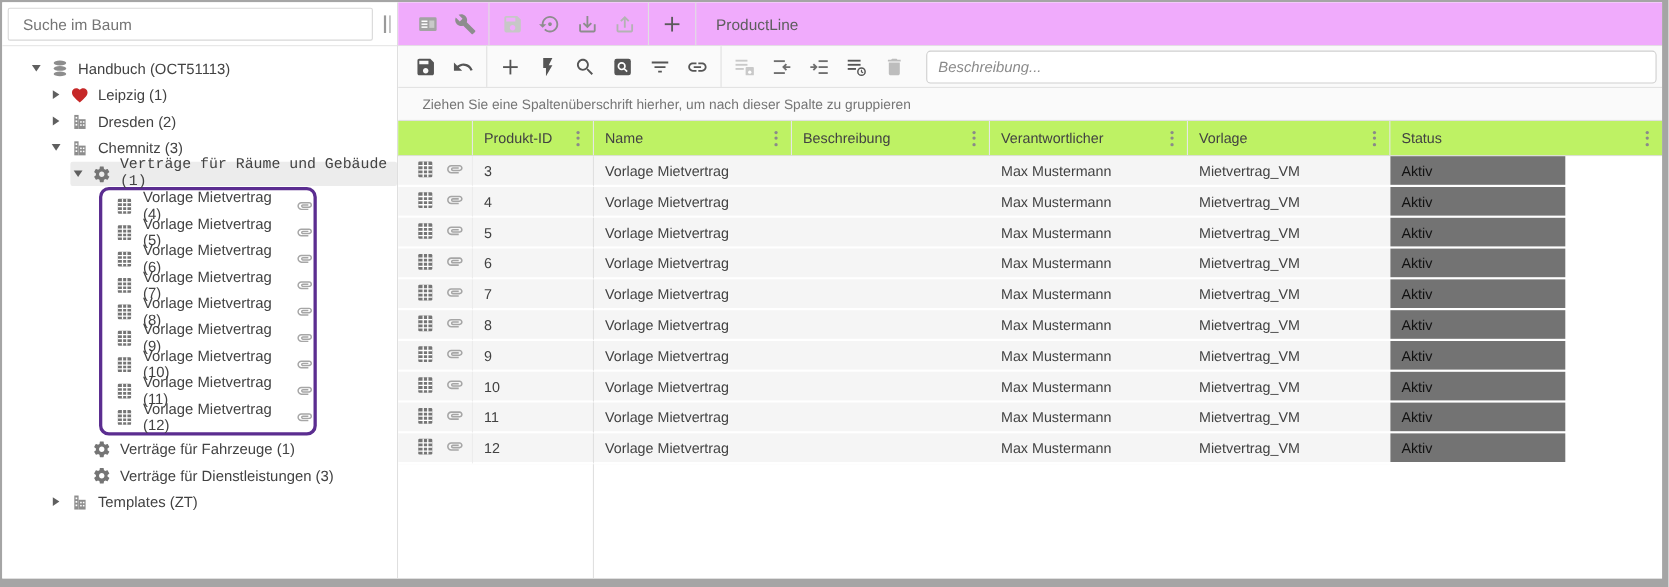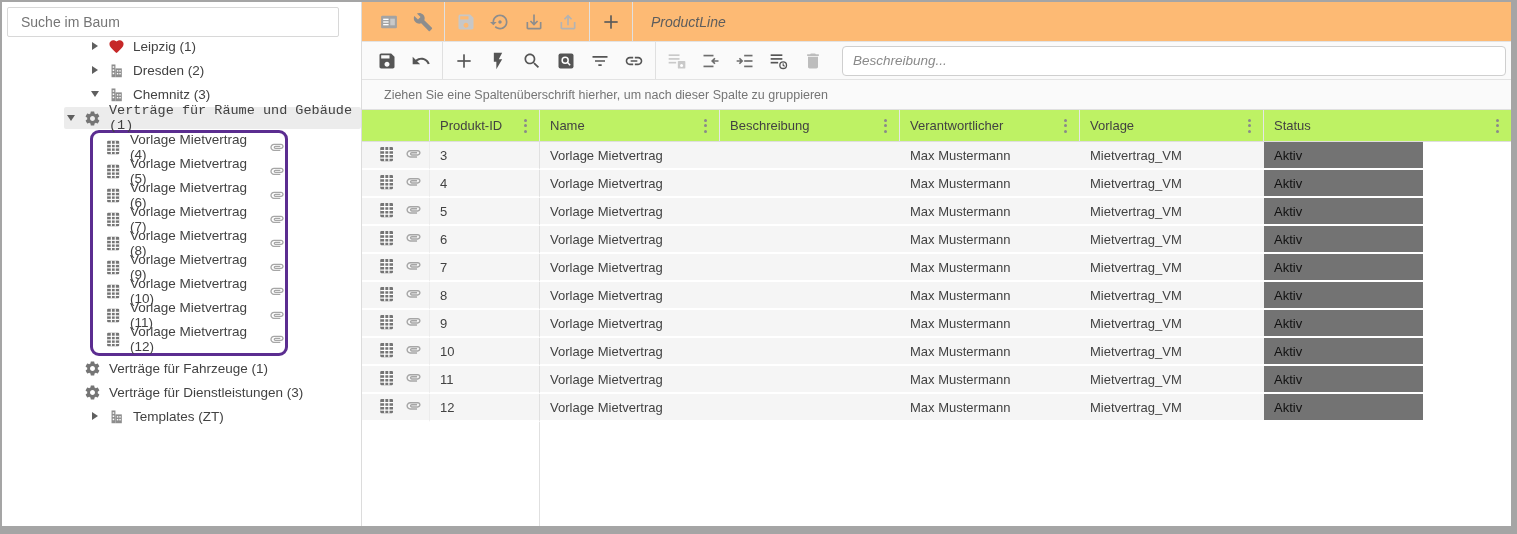--- a/index.html
+++ b/index.html
@@ -1,46 +1,46 @@
 <!DOCTYPE html>
 <html><head>
 <meta charset="utf-8">
 <style>
   * { box-sizing: border-box; margin: 0; padding: 0; }
   html,body { width:1517px; height:534px; }
   body { font-family:"Liberation Sans", sans-serif; background:#fff; }
   .window { width:1517px; height:534px; border:2px solid #a5a5a5; border-right-width:6px; border-bottom-width:8px; display:flex; overflow:hidden; background:#fff; }
 
   
-  .sidebar { width:360px; min-width:360px; border-right:1px solid #dcdcdc; display:flex; flex-direction:row; background:#fff; }
+  .sidebar { width:360px; min-width:360px; border-right:1px solid #dcdcdc; display:flex; flex-direction:column; background:#fff; }
   .search-row { height:40px; border-bottom:1px solid #e6e6e6; position:relative; }
   .search-box { position:absolute; left:5px; top:5px; width:332px; height:30px; border:1px solid #d8d8d8; border-radius:2px; background:#fff; display:flex; align-items:center; padding-left:13px; }
   .search-placeholder { color:#757575; font-size:14px; }
   .splitter { position:absolute; right:4px; top:12px; width:8px; height:16px; display:flex; gap:3px; }
   .splitter i { width:1.5px; height:16px; background:#9a9a9a; display:block; }
 
   .tree { padding-top:8px; overflow:hidden; flex:1; }
   .titem { height:24px; display:flex; align-items:center; font-size:13.5px; color:#424242; cursor:default; }
   .titem .inner { display:flex; align-items:center; height:22px; padding:0 8px 0 0;font-family:Liberation Mono, monospace; }
   .inner.sel { background:#ececec; border-radius:2px; }
-  .lvl0 { padding-left:24px; } .lvl1 { padding-left:42px;margin-left:44px; } .lvl2 { padding-left:62px; }
+  .lvl0 { padding-left:24px; } .lvl1 { padding-left:42px; } .lvl2 { padding-left:62px; }
   .exp { width:14px; min-width:14px; display:inline-flex; justify-content:center; }
   .exp.down::before { content:""; border-left:4.5px solid transparent; border-right:4.5px solid transparent; border-top:6px solid #5f5f5f; }
   .exp.right::before { content:""; border-top:4.5px solid transparent; border-bottom:4.5px solid transparent; border-left:6px solid #5f5f5f; }
   .ticon { width:17px; min-width:17px; height:17px; margin:0 8px 0 6px; display:inline-flex; }
   .ticon svg { width:17px; height:17px; }
   .tclip { margin-left:6px; display:inline-flex; }
   .tclip svg { width:16px; height:16px; }
 
   .purple-box { margin-left:88px; width:198px; border:3.5px solid #5b2d90; border-radius:9px; padding:2px 0 2px 3px; }
   .purple-box .titem { padding-left:3px; }
 
   
   .main { flex:1; display:flex; flex-direction:column; background:#fff; min-width:0; }
-  .toolbar1 { height:40px; min-height:40px; background:#fdba74; border-bottom:1px solid #e3e3e3; display:flex; align-items:center; padding-left:10px;font-style:italic; }
+  .toolbar1 { height:40px; min-height:40px; background:#f0abfc; border-bottom:1px solid #e3e3e3; display:flex; align-items:center; padding-left:10px; }
   .toolbar2 { height:38px; min-height:38px; background:#fafafa; border-bottom:1px solid #e3e3e3; display:flex; align-items:center; padding-left:8px; }
   .tbtn { width:34px; height:30px; display:inline-flex; align-items:center; justify-content:center; }
   .tbtn svg { width:20px; height:20px; }
   .vsep { width:1px; height:100%; background:#e0e0e0; margin:0 4px; align-self:stretch; }
   .tab-label { font-size:14px; color:#5d5d5d; margin-left:14px; }
   .desc-input { flex:1; height:30px; margin:0 5px 0 12px; border:1px solid #cfcfcf; border-radius:4px; background:#fff; font-size:13.5px; padding-left:10px; color:#424242; font-family:"Liberation Sans", sans-serif; }
   .desc-input::placeholder { font-style:italic; color:#8a8a8a; }
 
   .groupbar { height:30px; min-height:30px; background:#fafafa; border-bottom:1px solid #e0e0e0; display:flex; align-items:center; padding-left:22px; color:#757575; font-size:12.5px; }
 

